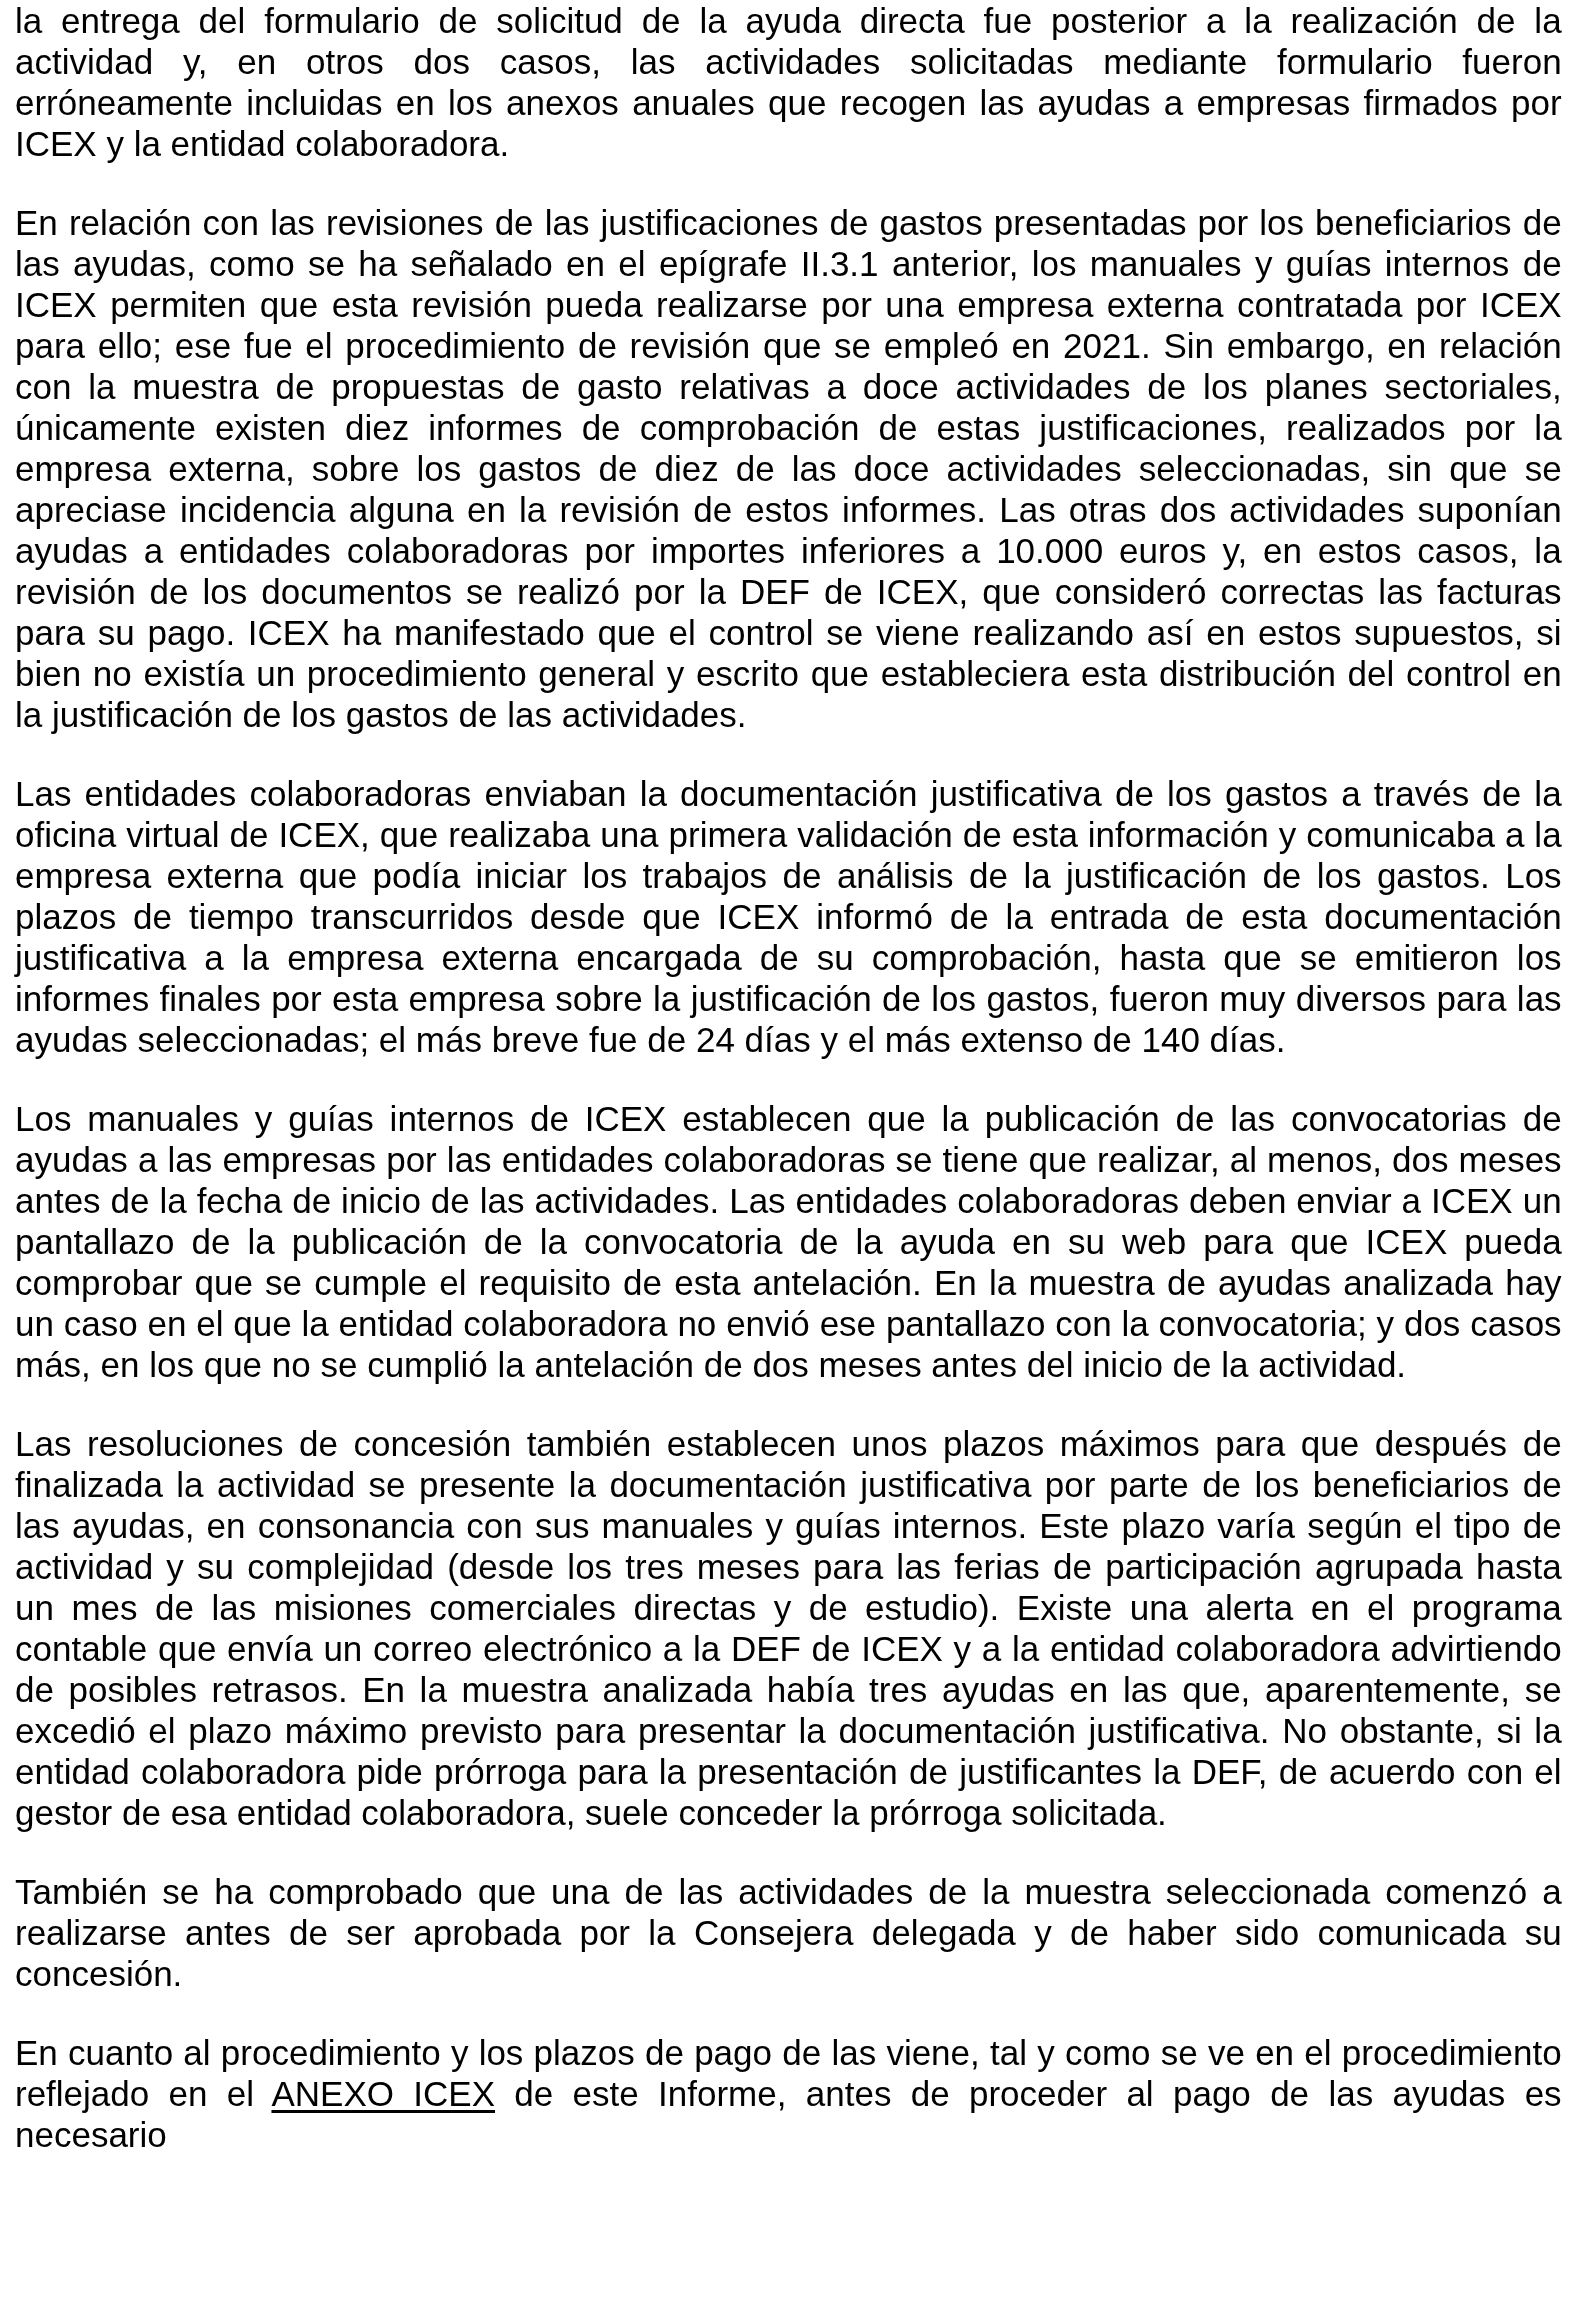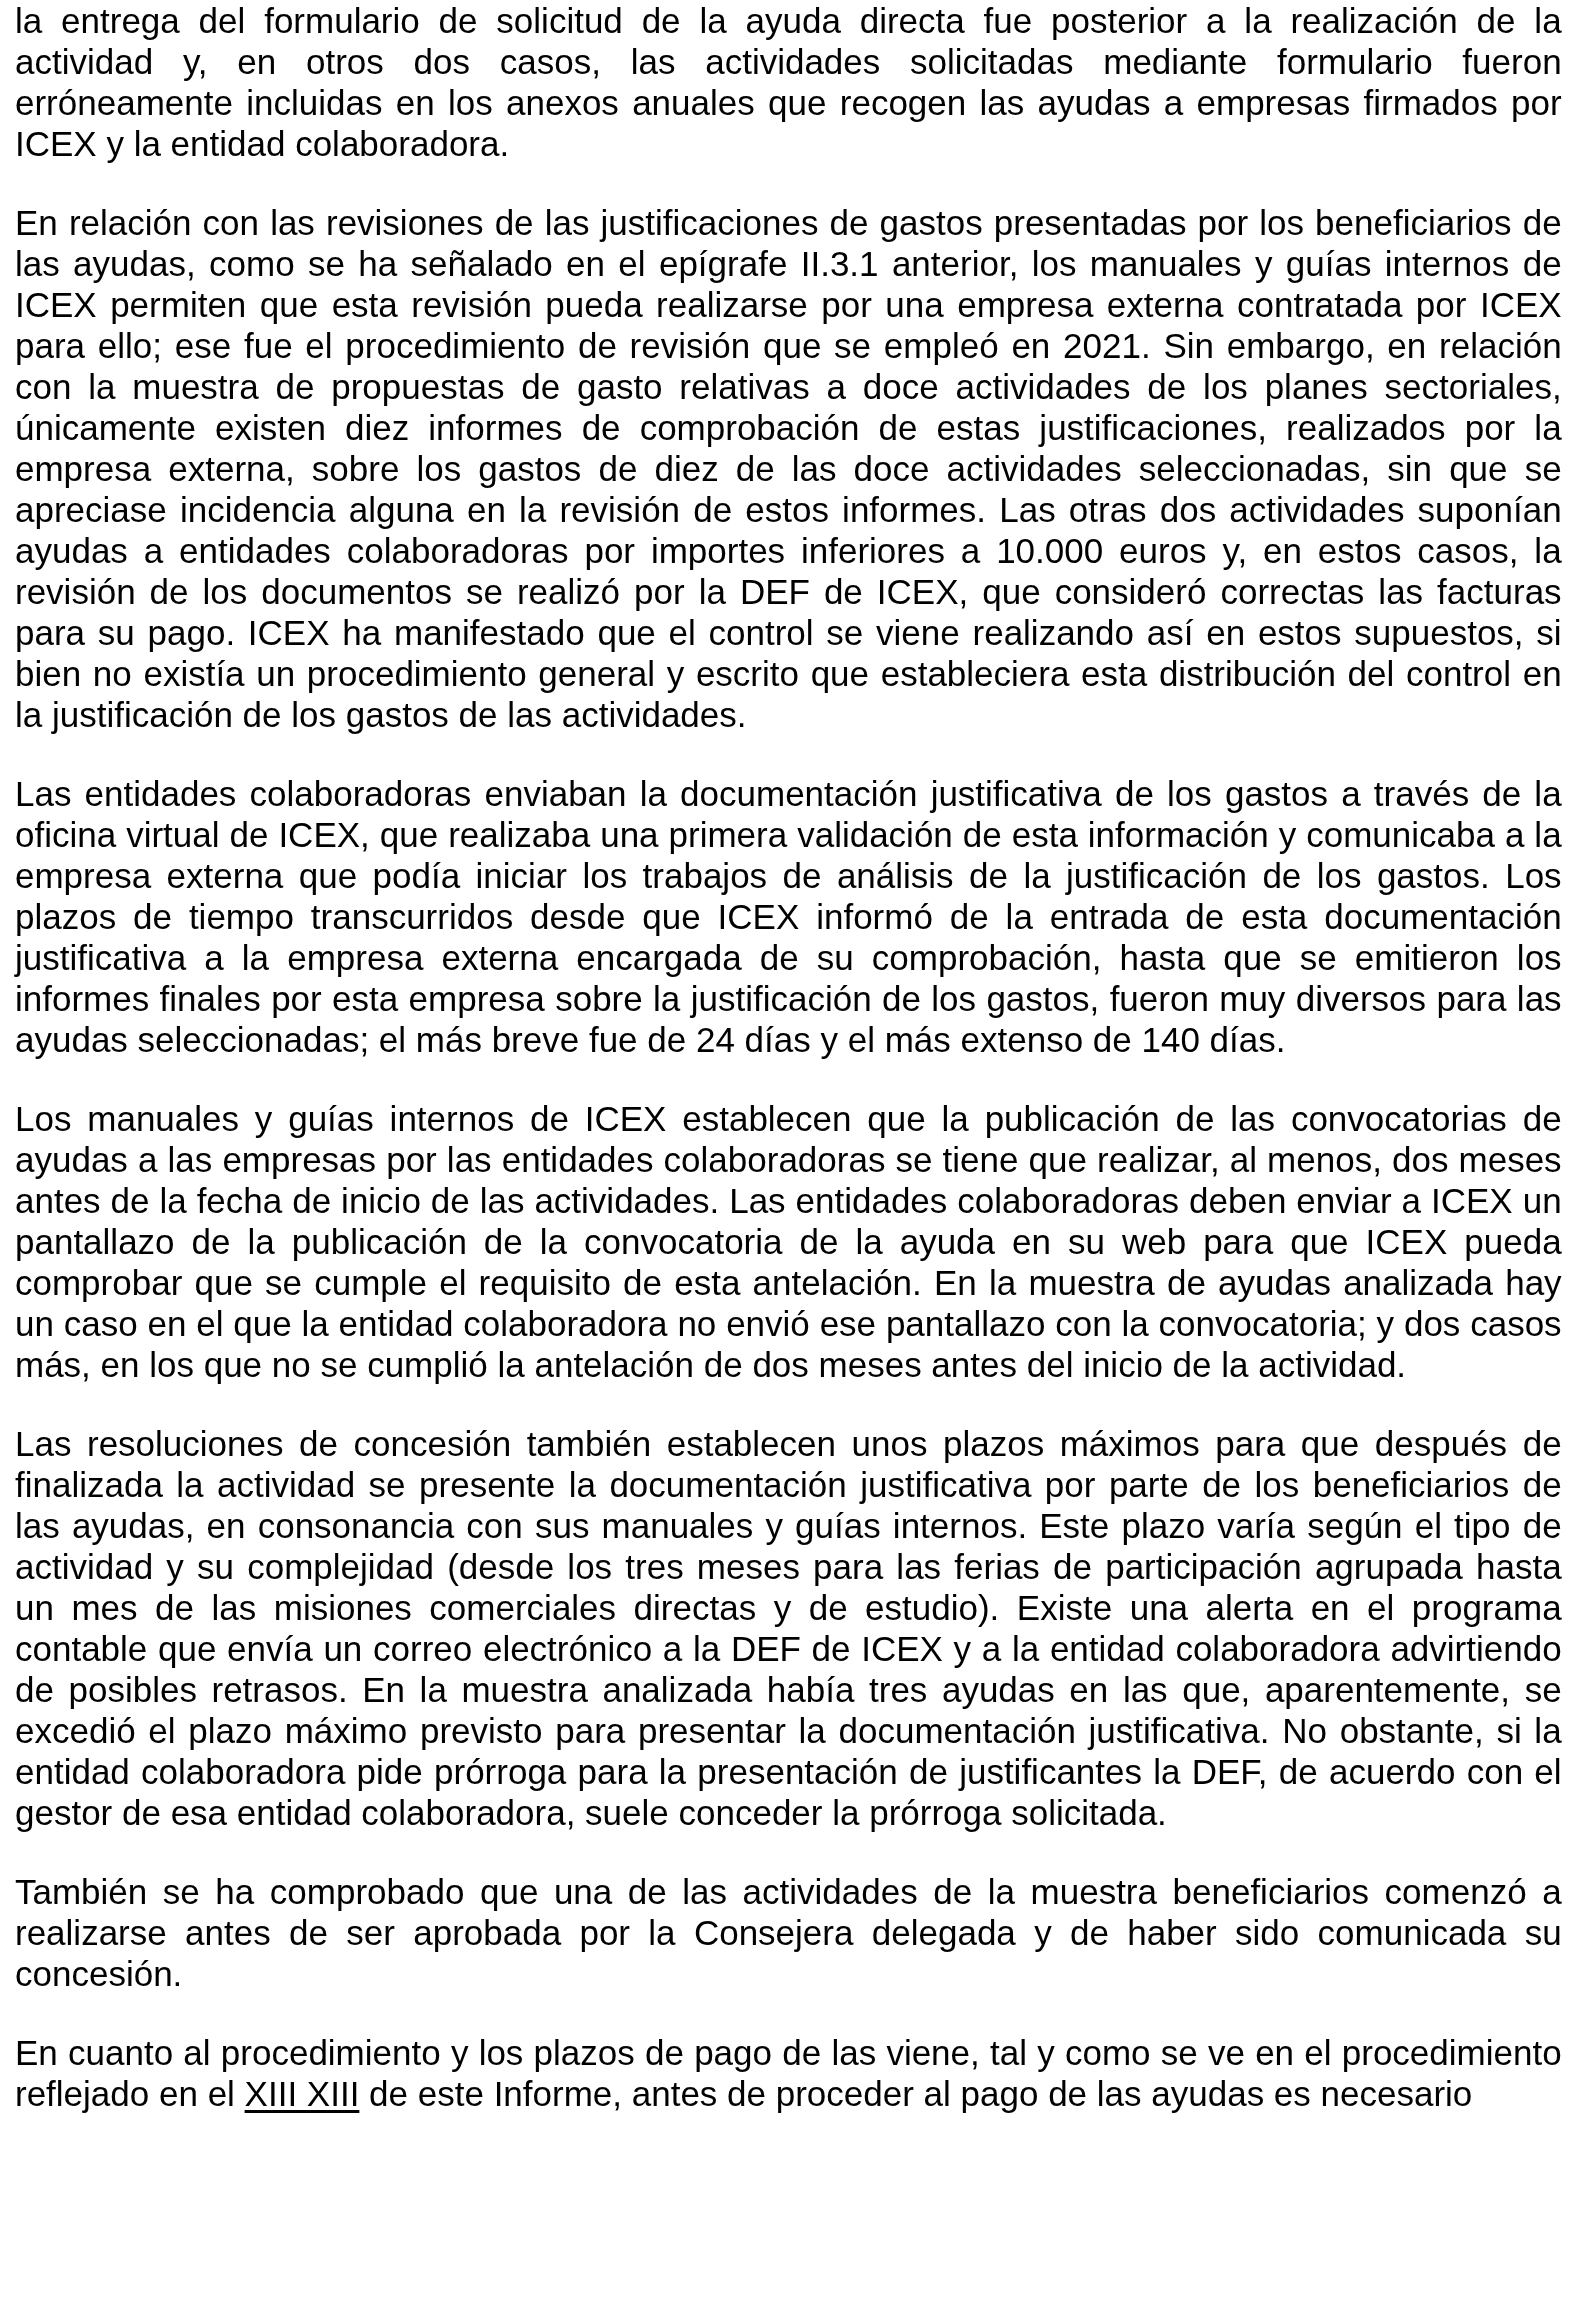--- a/index.html
+++ b/index.html
@@ -42,19 +42,19 @@
   <p>la entrega del formulario de solicitud de la ayuda directa fue posterior a la realización de la actividad y, en otros dos casos, las actividades solicitadas mediante formulario fueron erróneamente incluidas en los anexos anuales que recogen las ayudas a empresas firmados por ICEX y la entidad colaboradora.</p>
 
   <p>En relación con las revisiones de las justificaciones de gastos presentadas por los beneficiarios de las ayudas, como se ha señalado en el epígrafe II.3.1 anterior, los manuales y guías internos de ICEX permiten que esta revisión pueda realizarse por una empresa externa contratada por ICEX para ello; ese fue el procedimiento de revisión que se empleó en 2021. Sin embargo, en relación con la muestra de propuestas de gasto relativas a doce actividades de los planes sectoriales, únicamente existen diez informes de comprobación de estas justificaciones, realizados por la empresa externa, sobre los gastos de diez de las doce actividades seleccionadas, sin que se apreciase incidencia alguna en la revisión de estos informes. Las otras dos actividades suponían ayudas a entidades colaboradoras por importes inferiores a 10.000 euros y, en estos casos, la revisión de los documentos se realizó por la DEF de ICEX, que consideró correctas las facturas para su pago. ICEX ha manifestado que el control se viene realizando así en estos supuestos, si bien no existía un procedimiento general y escrito que estableciera esta distribución del control en la justificación de los gastos de las actividades.</p>
 
   <p>Las entidades colaboradoras enviaban la documentación justificativa de los gastos a través de la oficina virtual de ICEX, que realizaba una primera validación de esta información y comunicaba a la empresa externa que podía iniciar los trabajos de análisis de la justificación de los gastos. Los plazos de tiempo transcurridos desde que ICEX informó de la entrada de esta documentación justificativa a la empresa externa encargada de su comprobación, hasta que se emitieron los informes finales por esta empresa sobre la justificación de los gastos, fueron muy diversos para las ayudas seleccionadas; el más breve fue de 24 días y el más extenso de 140 días.</p>
 
   <p>Los manuales y guías internos de ICEX establecen que la publicación de las convocatorias de ayudas a las empresas por las entidades colaboradoras se tiene que realizar, al menos, dos meses antes de la fecha de inicio de las actividades. Las entidades colaboradoras deben enviar a ICEX un pantallazo de la publicación de la convocatoria de la ayuda en su web para que ICEX pueda comprobar que se cumple el requisito de esta antelación. En la muestra de ayudas analizada hay un caso en el que la entidad colaboradora no envió ese pantallazo con la convocatoria; y dos casos más, en los que no se cumplió la antelación de dos meses antes del inicio de la actividad.</p>
 
   <p>Las resoluciones de concesión también establecen unos plazos máximos para que después de finalizada la actividad se presente la documentación justificativa por parte de los beneficiarios de las ayudas, en consonancia con sus manuales y guías internos. Este plazo varía según el tipo de actividad y su complejidad (desde los tres meses para las ferias de participación agrupada hasta un mes de las misiones comerciales directas y de estudio). Existe una alerta en el programa contable que envía un correo electrónico a la DEF de ICEX y a la entidad colaboradora advirtiendo de posibles retrasos. En la muestra analizada había tres ayudas en las que, aparentemente, se excedió el plazo máximo previsto para presentar la documentación justificativa. No obstante, si la entidad colaboradora pide prórroga para la presentación de justificantes la DEF, de acuerdo con el gestor de esa entidad colaboradora, suele conceder la prórroga solicitada.</p>
 
-  <p>También se ha comprobado que una de las actividades de la muestra beneficiarios comenzó a realizarse antes de ser aprobada por la Consejera delegada y de haber sido comunicada su concesión.</p>
+  <p>También se ha comprobado que una de las actividades de la muestra seleccionada comenzó a realizarse antes de ser aprobada por la Consejera delegada y de haber sido comunicada su concesión.</p>
 
   <p>
-    <span>En cuanto al procedimiento y los plazos de pago de las viene, tal y como se ve en el procedimiento reflejado en el </span><span class="underline">XIII XIII</span><span> de este Informe, antes de proceder al pago de las ayudas es necesario</span>
+    <span>En cuanto al procedimiento y los plazos de pago de las viene, tal y como se ve en el procedimiento reflejado en el </span><span class="underline">ANEXO ICEX</span><span> de este Informe, antes de proceder al pago de las ayudas es necesario</span>
   </p>
 </div>
 
 
 </body></html>

